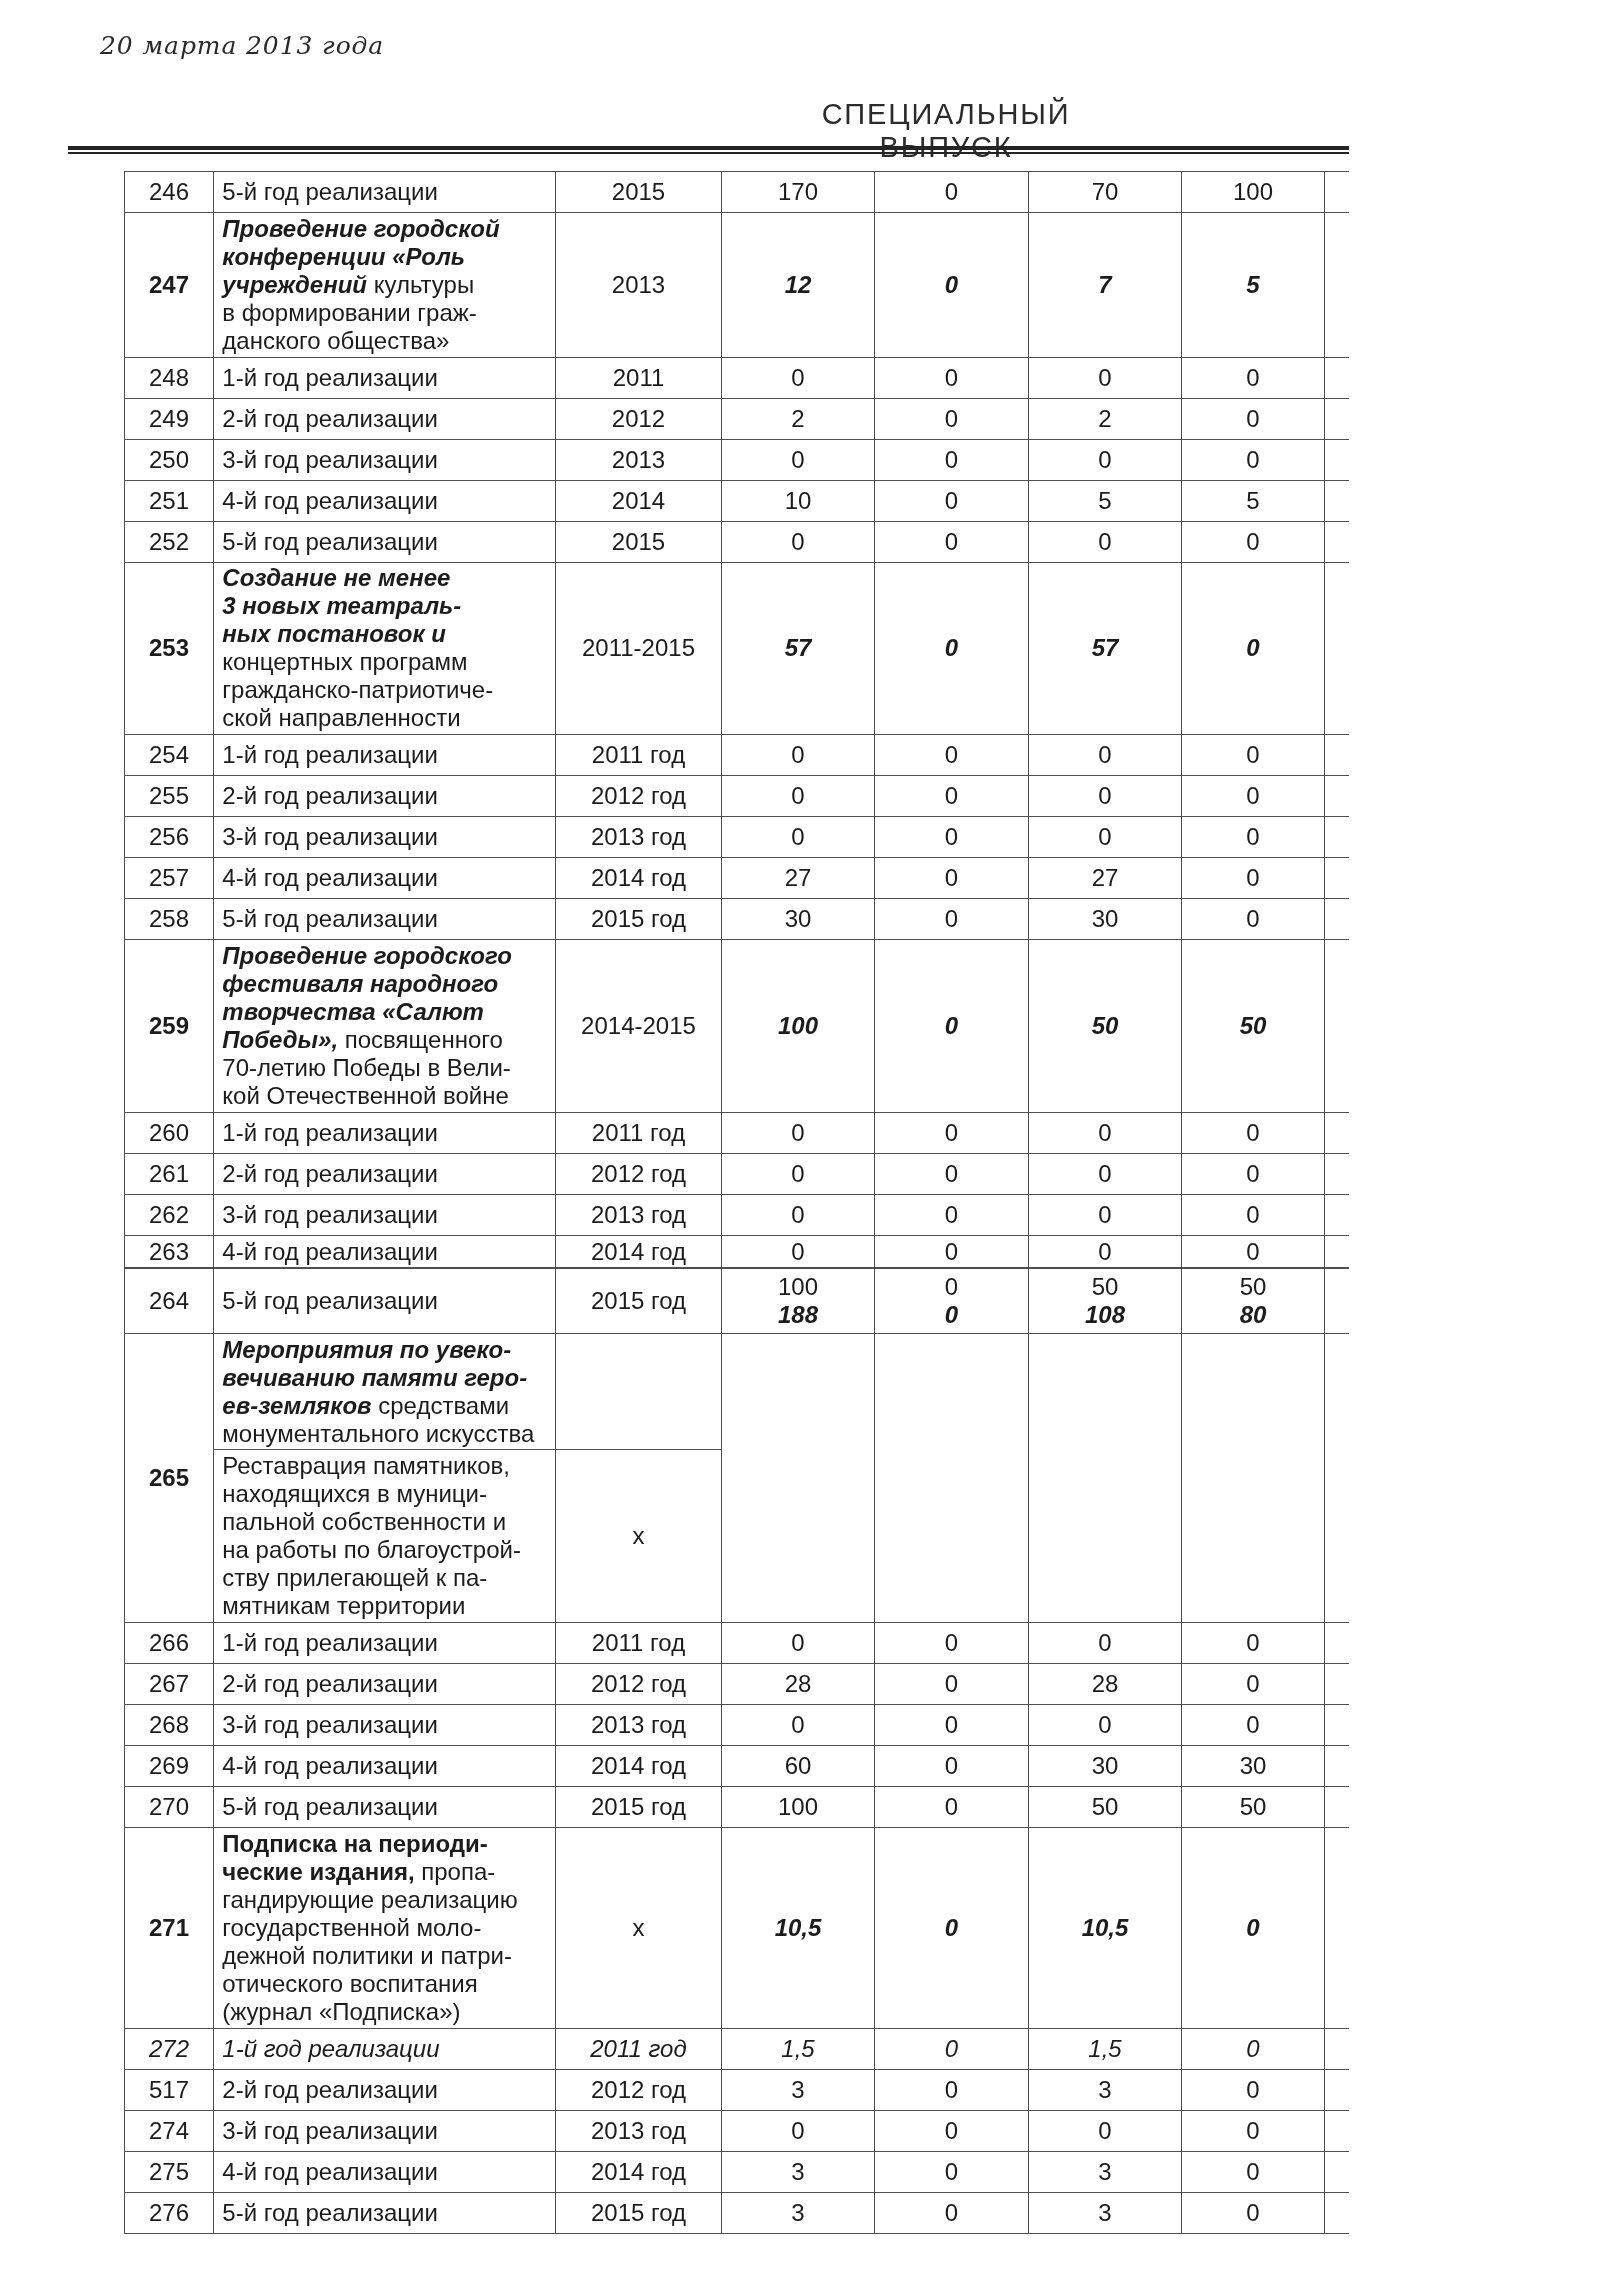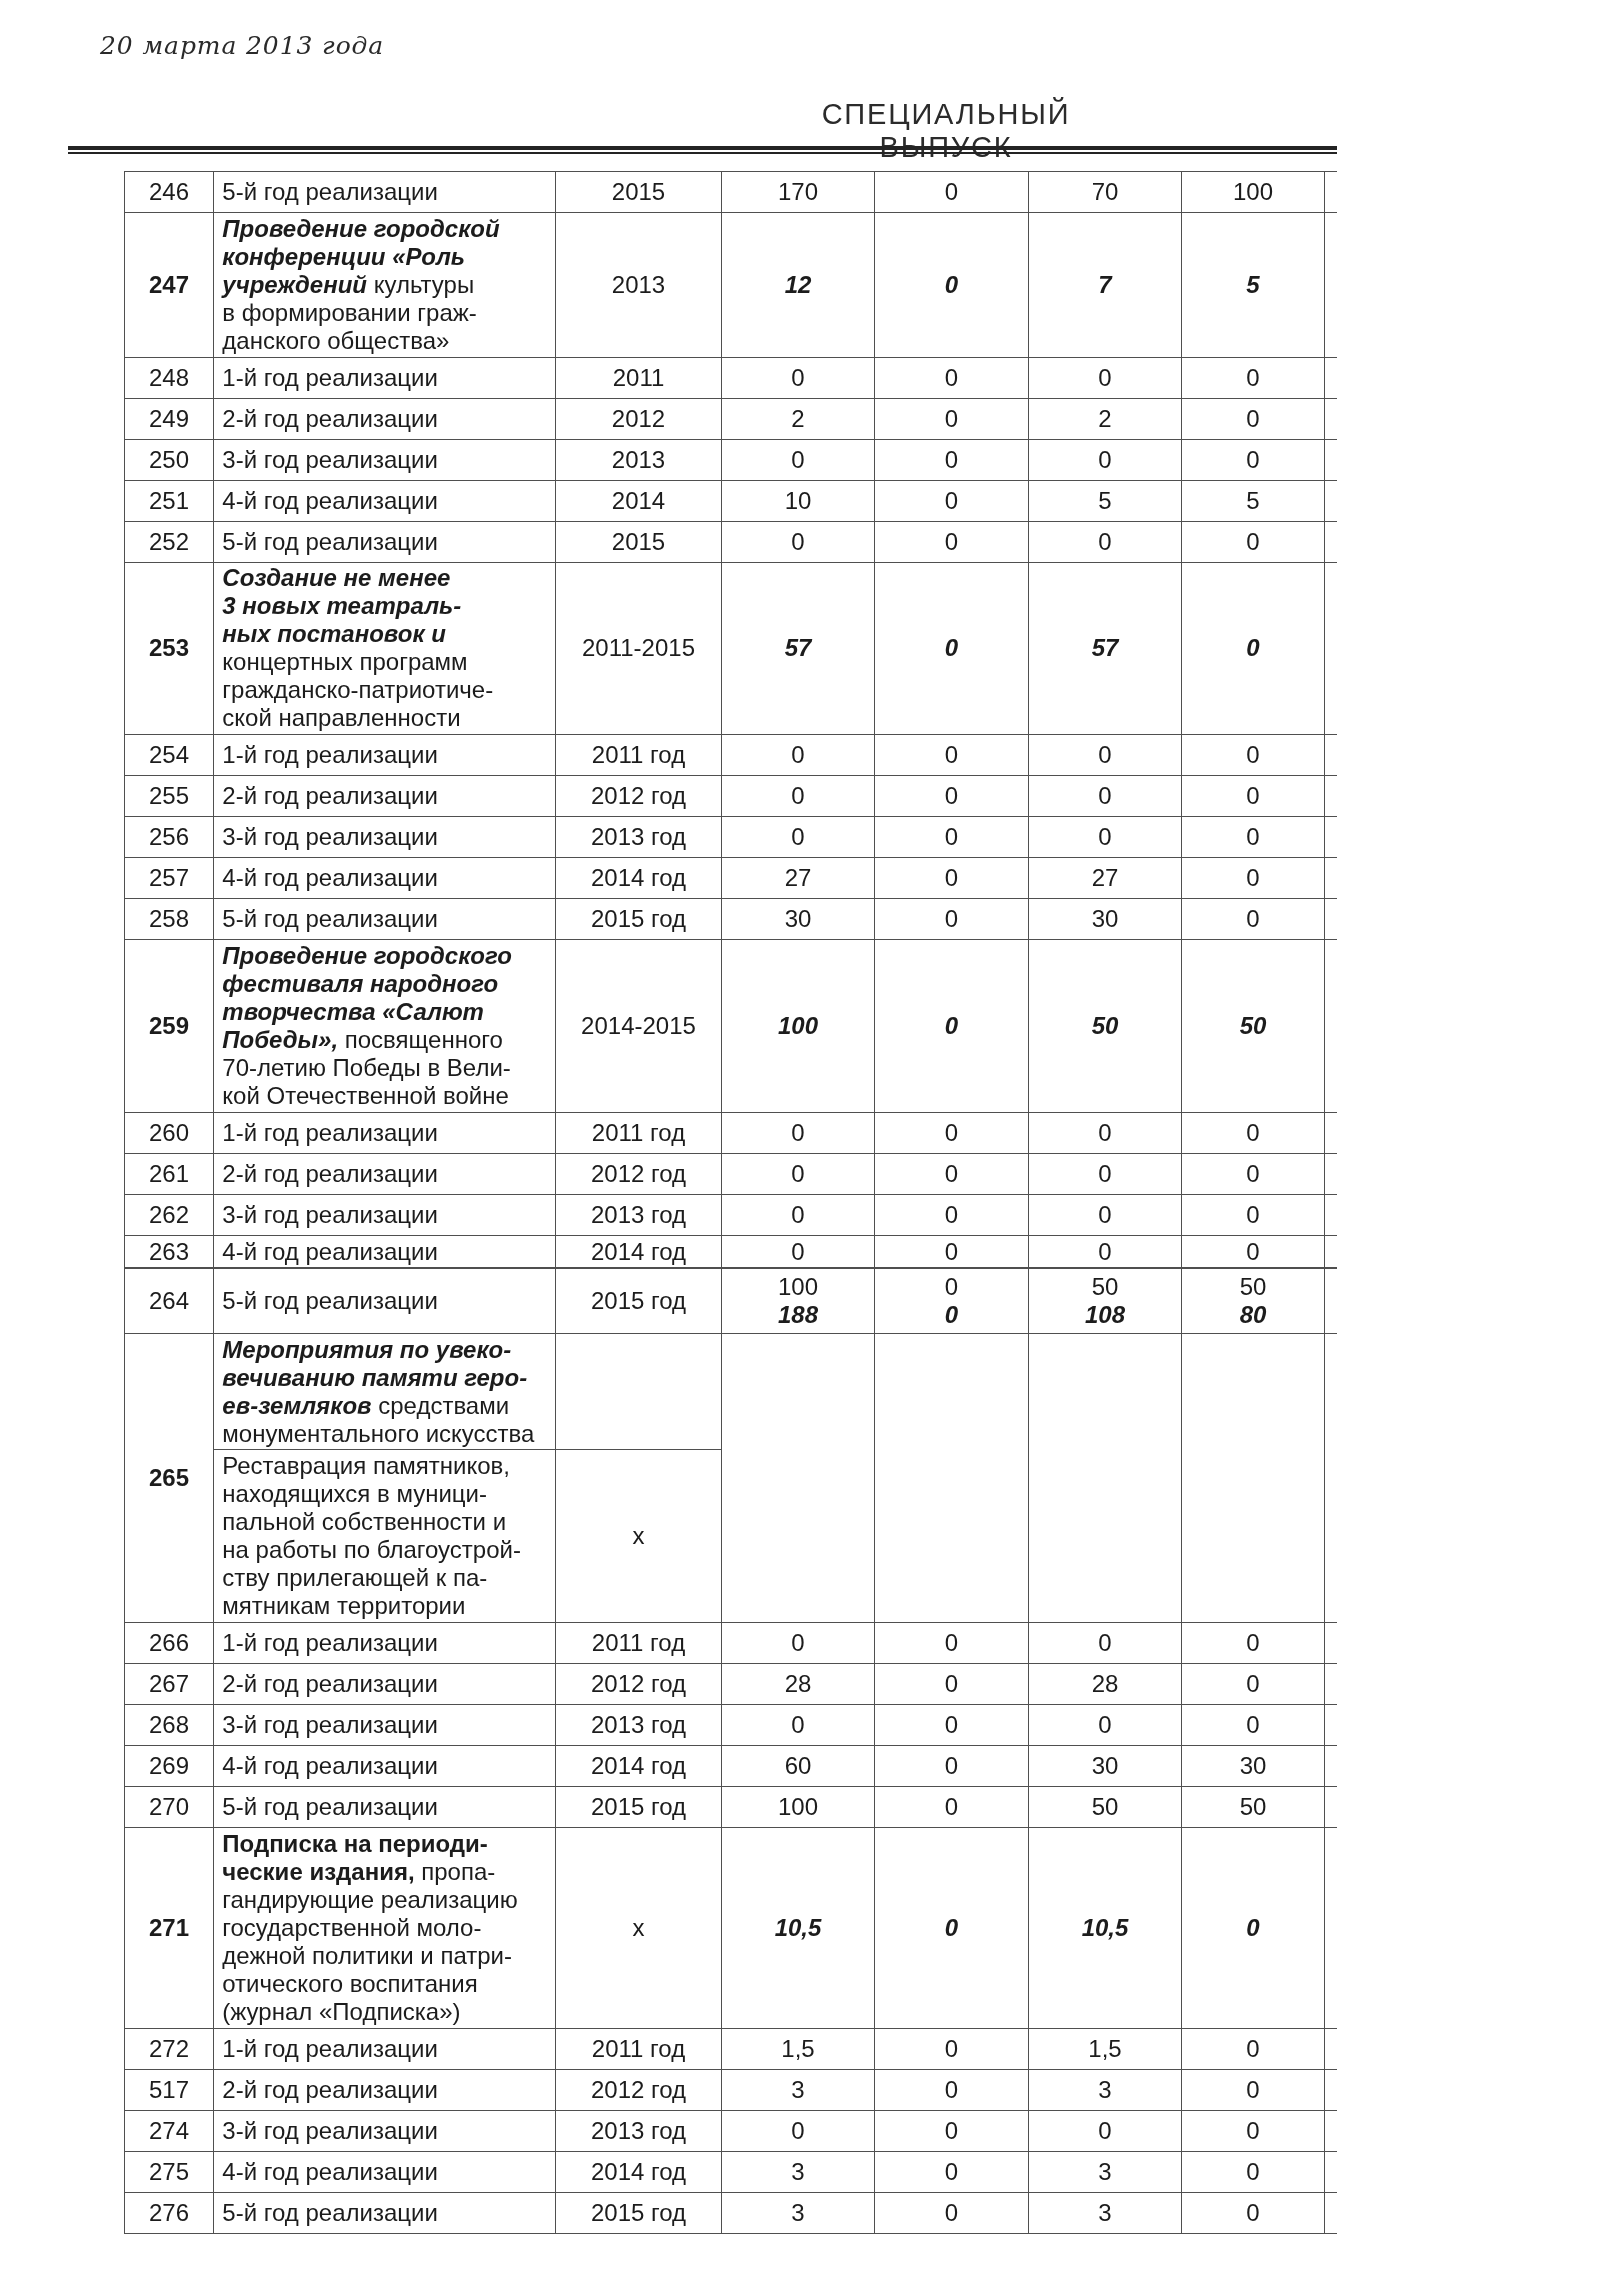--- a/index.html
+++ b/index.html
@@ -1,17 +1,17 @@
 <!DOCTYPE html>
 <html style="font-size:14.8px"><head>
 <meta charset="utf-8">
 <style>
   html,body{margin:0;padding:0;background:#ffffff;}
   .page{position:relative;width:1337px;height:2290px;background:#ffffff;
-        font-family:"Liberation Sans","DejaVu Sans",sans-serif;color:#1c1c1c;overflow:hidden;}
+        font-family:"Liberation Sans","DejaVu Sans",sans-serif;color:#1c1c1c;overflow:hidden;padding-left:12px;}
 
   
   .dateline{position:absolute;left:100px;top:31px;font-family:"DejaVu Serif",serif;
             font-style:italic;font-size:25px;color:#2a2a2a;letter-spacing:0.9px;}
   .masthead-wrap{position:absolute;left:85px;top:90px;white-space:nowrap;}
   .masthead{font-size:33px;font-style:italic;font-weight:700;letter-spacing:1.8px;
             color:#ffffff;-webkit-text-stroke:1.5px #2e2e2e;
             text-shadow:0.9px 0.9px 0 #bdbdbd;}
   .issue-no{font-size:28px;color:#3a3a3a;margin-left:9.2px;font-weight:400;}
   .section-title{position:absolute;left:757px;top:98px;width:378px;text-align:center;
@@ -340,21 +340,21 @@
         <tr style="height: 192px;">
           <td><span style="font-weight: 700;">271</span></td>
           <td class="desc"><span style="font-weight: 700;">Подписка на периоди-</span><br><span style="font-weight: 700;">ческие издания,</span><span> пропа-</span><br><span>гандирующие реализацию</span><br><span>государственной моло-</span><br><span>дежной политики и патри-</span><br><span>отического воспитания</span><br><span>(журнал «Подписка»)</span></td>
           <td><span>х</span></td>
           <td><span style="font-weight: 700; font-style: italic;">10,5</span></td>
           <td><span style="font-weight: 700; font-style: italic;">0</span></td>
           <td><span style="font-weight: 700; font-style: italic;">10,5</span></td>
           <td><span style="font-weight: 700; font-style: italic;">0</span></td>
           <td></td>
         </tr>
-        <tr style="height: 41px;">
+        <tr style="height: 41px; font-style: italic;">
           <td><span>272</span></td>
           <td class="desc"><span>1-й год реализации</span></td>
           <td><span>2011 год</span></td>
           <td><span>1,5</span></td>
           <td><span>0</span></td>
           <td><span>1,5</span></td>
           <td><span>0</span></td>
           <td></td>
         </tr>
         <tr style="height: 41px;">

